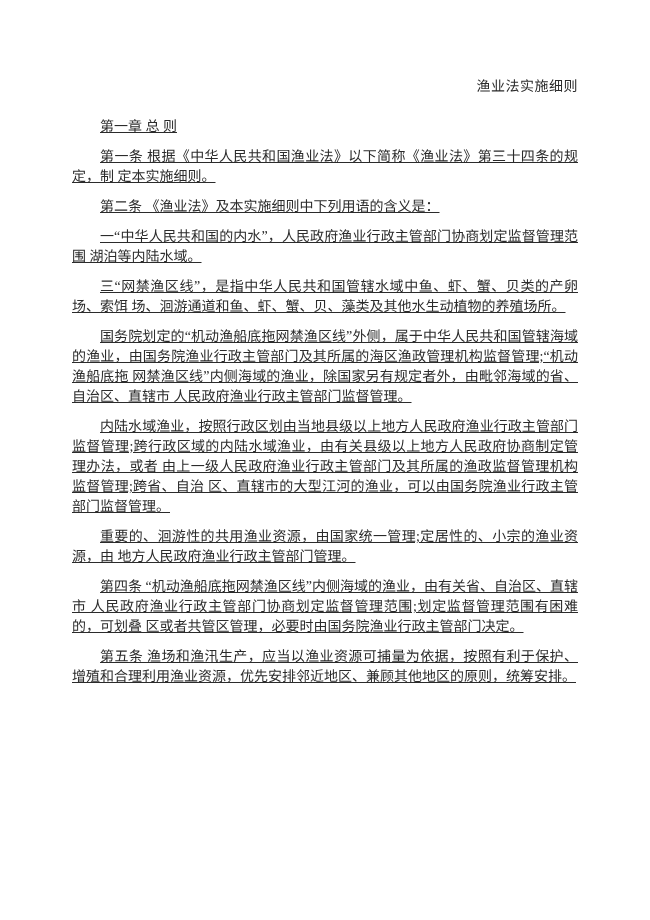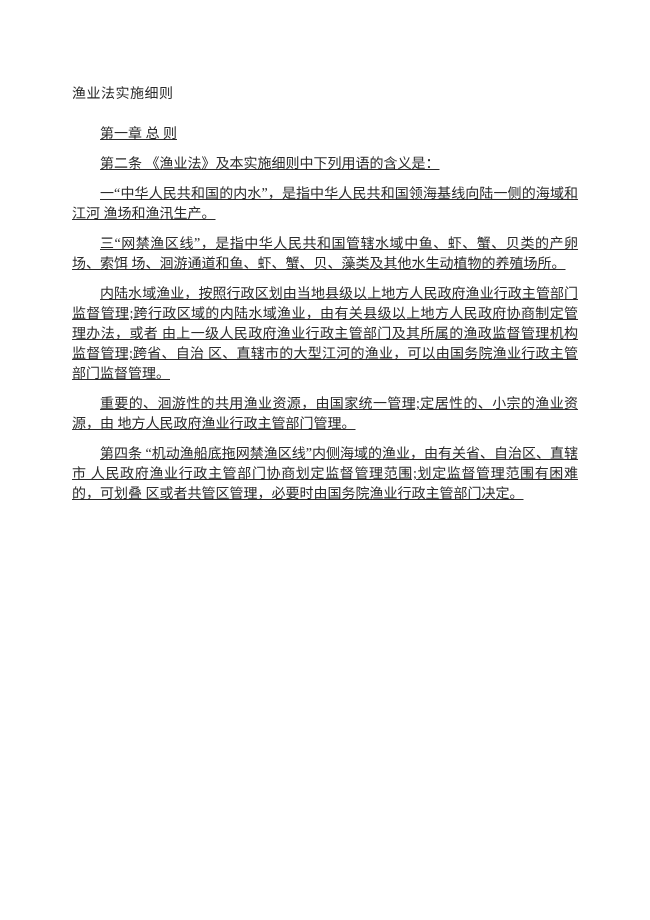--- a/index.html
+++ b/index.html
@@ -17,40 +17,43 @@
     box-sizing: border-box;
     width: 650px;
     height: 920px;
     padding: 68px 72px 0 72px;
     background: #ffffff;
     color: #2b2b2b;
     font-size: 14px;
     line-height: 20px;
   }
   .doc-title {
-    margin: 16px 0 20px 0;
-    text-align: left;
+    margin: 9px 0 20px 0;
+    text-align: right;
     font-size: 14px;
     font-weight: normal;
     letter-spacing: 0.5px;
   }
   .para {
     margin: 0 0 10px 0;
     text-indent: 2em;
     text-align: justify;
     word-break: break-all;
     text-decoration: underline;
   }
 </style>
 </head>
 <body>
 
 <div class="page">
   <h1 class="doc-title">渔业法实施细则</h1>
 
   <p class="para">第一章 总 则</p>
+  <p class="para">第一条 根据《中华人民共和国渔业法》以下简称《渔业法》第三十四条的规定，制 定本实施细则。</p>
   <p class="para">第二条 《渔业法》及本实施细则中下列用语的含义是：</p>
-  <p class="para">一“中华人民共和国的内水”，是指中华人民共和国领海基线向陆一侧的海域和江河 渔场和渔汛生产。</p>
+  <p class="para">一“中华人民共和国的内水”，人民政府渔业行政主管部门协商划定监督管理范围 湖泊等内陆水域。</p>
   <p class="para">三“网禁渔区线”，是指中华人民共和国管辖水域中鱼、虾、蟹、贝类的产卵场、索饵 场、洄游通道和鱼、虾、蟹、贝、藻类及其他水生动植物的养殖场所。</p>
+  <p class="para">国务院划定的“机动渔船底拖网禁渔区线”外侧，属于中华人民共和国管辖海域的渔业，由国务院渔业行政主管部门及其所属的海区渔政管理机构监督管理;“机动渔船底拖 网禁渔区线”内侧海域的渔业，除国家另有规定者外，由毗邻海域的省、自治区、直辖市 人民政府渔业行政主管部门监督管理。</p>
   <p class="para">内陆水域渔业，按照行政区划由当地县级以上地方人民政府渔业行政主管部门监督管理;跨行政区域的内陆水域渔业，由有关县级以上地方人民政府协商制定管理办法，或者 由上一级人民政府渔业行政主管部门及其所属的渔政监督管理机构监督管理;跨省、自治 区、直辖市的大型江河的渔业，可以由国务院渔业行政主管部门监督管理。</p>
   <p class="para">重要的、洄游性的共用渔业资源，由国家统一管理;定居性的、小宗的渔业资源，由 地方人民政府渔业行政主管部门管理。</p>
   <p class="para">第四条 “机动渔船底拖网禁渔区线”内侧海域的渔业，由有关省、自治区、直辖市 人民政府渔业行政主管部门协商划定监督管理范围;划定监督管理范围有困难的，可划叠 区或者共管区管理，必要时由国务院渔业行政主管部门决定。</p>
+  <p class="para">第五条 渔场和渔汛生产，应当以渔业资源可捕量为依据，按照有利于保护、增殖和合理利用渔业资源，优先安排邻近地区、兼顾其他地区的原则，统筹安排。</p>
 </div>
 
 </body></html>

